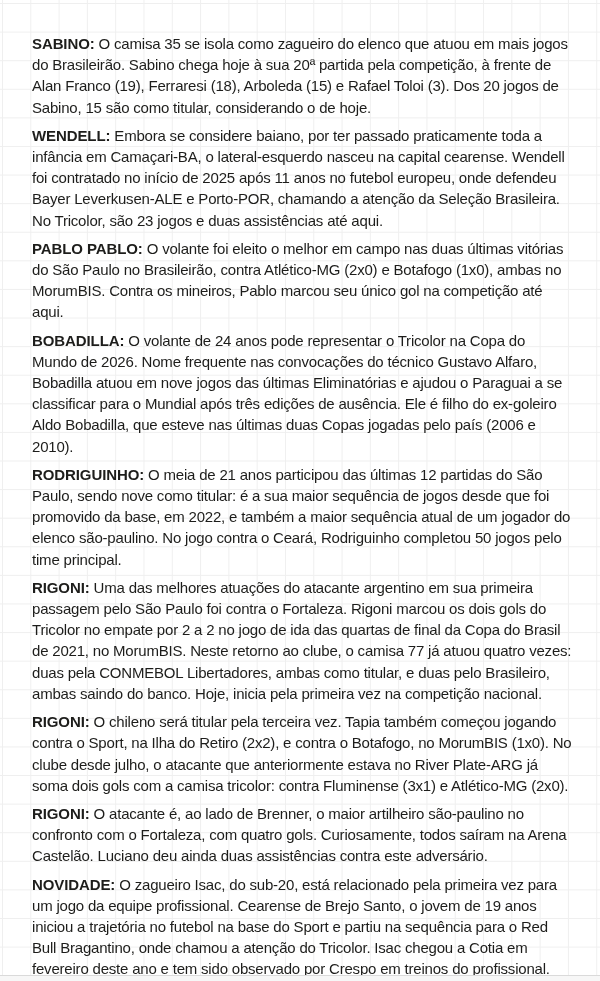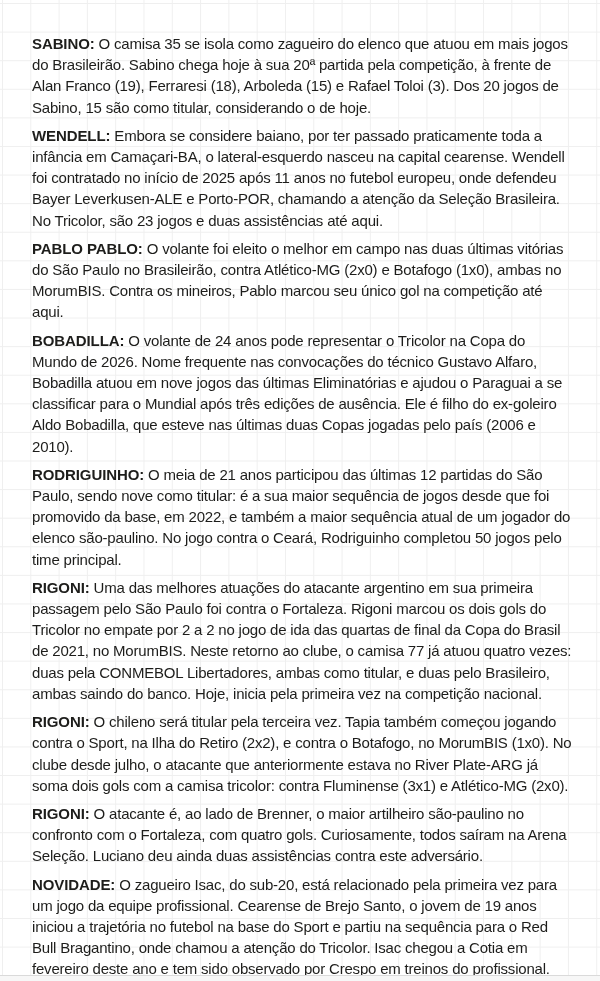--- a/index.html
+++ b/index.html
@@ -61,18 +61,18 @@
   <p class="note"><b>PABLO PABLO:</b><span> O volante foi eleito o melhor em campo nas duas últimas vitórias do São Paulo no Brasileirão, contra Atlético-MG (2x0) e Botafogo (1x0), ambas no MorumBIS. Contra os mineiros, Pablo marcou seu único gol na competição até aqui.</span></p>
 
   <p class="note"><b>BOBADILLA:</b><span> O volante de 24 anos pode representar o Tricolor na Copa do Mundo de 2026. Nome frequente nas convocações do técnico Gustavo Alfaro, Bobadilla atuou em nove jogos das últimas Eliminatórias e ajudou o Paraguai a se classificar para o Mundial após três edições de ausência. Ele é filho do ex-goleiro Aldo Bobadilla, que esteve nas últimas duas Copas jogadas pelo país (2006 e 2010).</span></p>
 
   <p class="note"><b>RODRIGUINHO:</b><span> O meia de 21 anos participou das últimas 12 partidas do São Paulo, sendo nove como titular: é a sua maior sequência de jogos desde que foi promovido da base, em 2022, e também a maior sequência atual de um jogador do elenco são-paulino. No jogo contra o Ceará, Rodriguinho completou 50 jogos pelo time principal.</span></p>
 
   <p class="note"><b>RIGONI:</b><span> Uma das melhores atuações do atacante argentino em sua primeira passagem pelo São Paulo foi contra o Fortaleza. Rigoni marcou os dois gols do Tricolor no empate por 2 a 2 no jogo de ida das quartas de final da Copa do Brasil de 2021, no MorumBIS. Neste retorno ao clube, o camisa 77 já atuou quatro vezes: duas pela CONMEBOL Libertadores, ambas como titular, e duas pelo Brasileiro, ambas saindo do banco. Hoje, inicia pela primeira vez na competição nacional.</span></p>
 
   <p class="note"><b>RIGONI:</b><span> O chileno será titular pela terceira vez. Tapia também começou jogando contra o Sport, na Ilha do Retiro (2x2), e contra o Botafogo, no MorumBIS (1x0). No clube desde julho, o atacante que anteriormente estava no River Plate-ARG já soma dois gols com a camisa tricolor: contra Fluminense (3x1) e Atlético-MG (2x0).</span></p>
 
-  <p class="note"><b>RIGONI:</b><span> O atacante é, ao lado de Brenner, o maior artilheiro são-paulino no confronto com o Fortaleza, com quatro gols. Curiosamente, todos saíram na Arena Seleção. Luciano deu ainda duas assistências contra este adversário.</span></p>
+  <p class="note"><b>RIGONI:</b><span> O atacante é, ao lado de Brenner, o maior artilheiro são-paulino no confronto com o Fortaleza, com quatro gols. Curiosamente, todos saíram na Arena Castelão. Luciano deu ainda duas assistências contra este adversário.</span></p>
 
   <p class="note"><b>NOVIDADE:</b><span> O zagueiro Isac, do sub-20, está relacionado pela primeira vez para um jogo da equipe profissional. Cearense de Brejo Santo, o jovem de 19 anos iniciou a trajetória no futebol na base do Sport e partiu na sequência para o Red Bull Bragantino, onde chamou a atenção do Tricolor. Isac chegou a Cotia em fevereiro deste ano e tem sido observado por Crespo em treinos do profissional.</span></p>
 </div>
   <div class="bottom-divider"></div>
 </div>
 
 </body></html>

